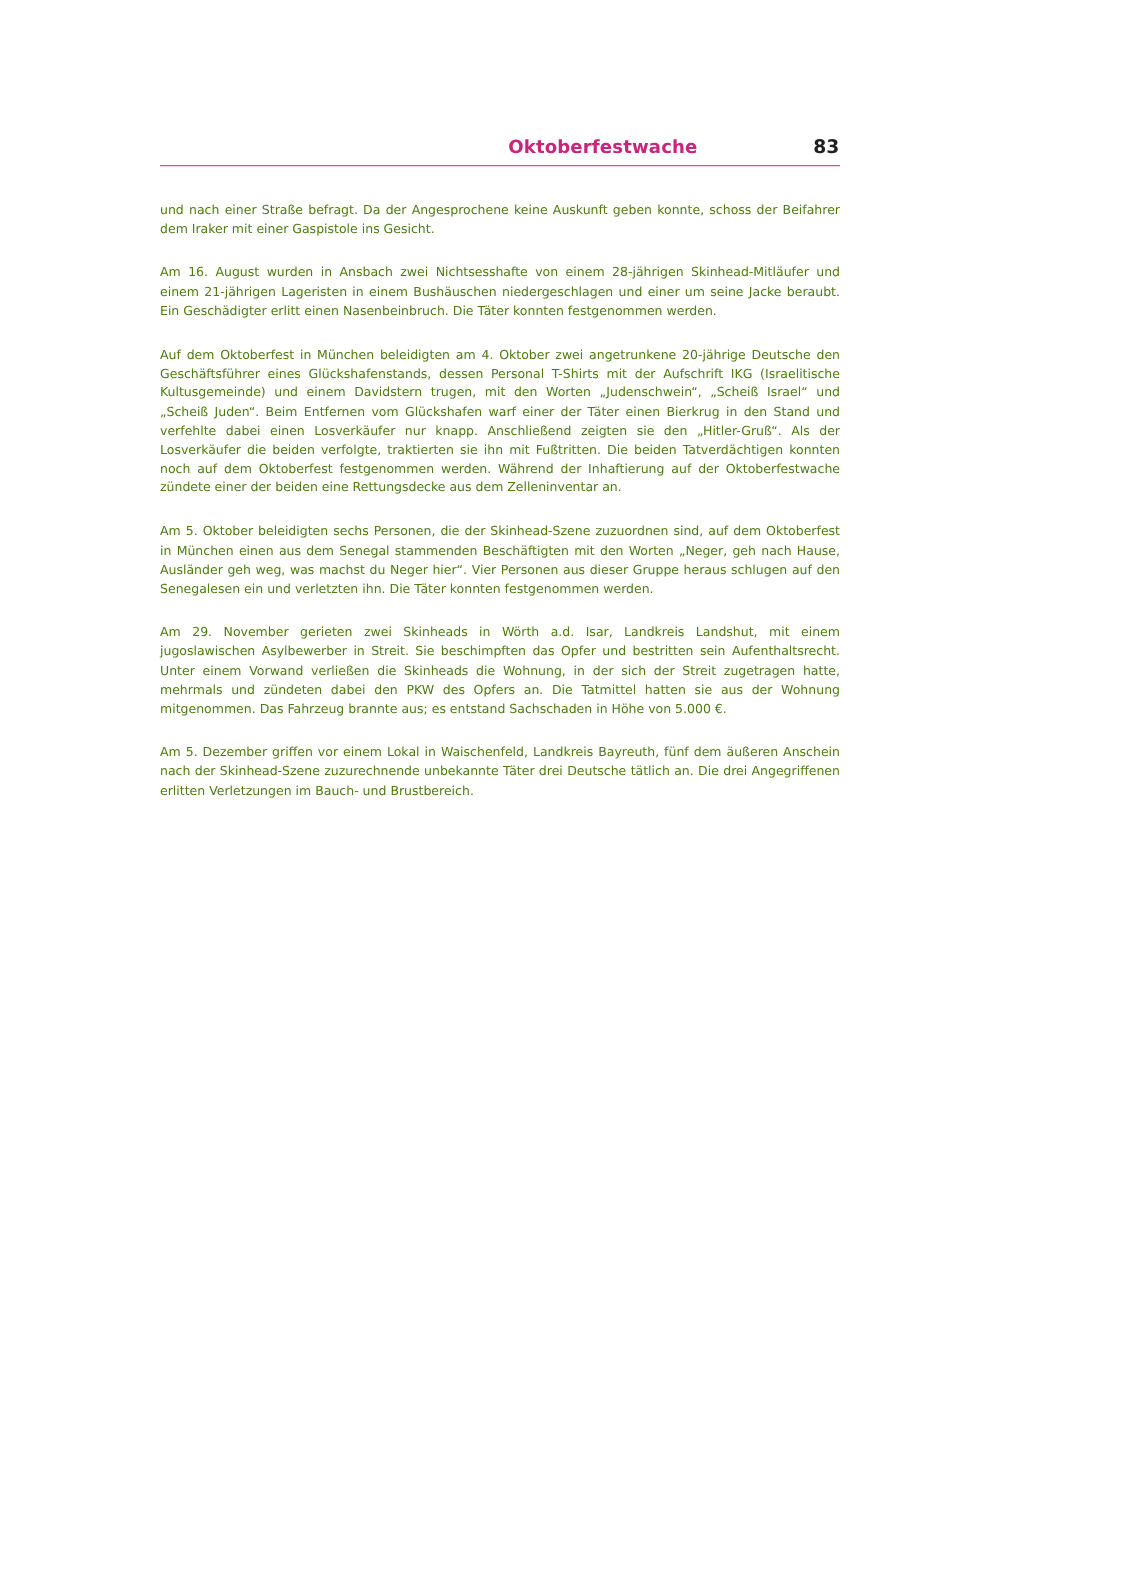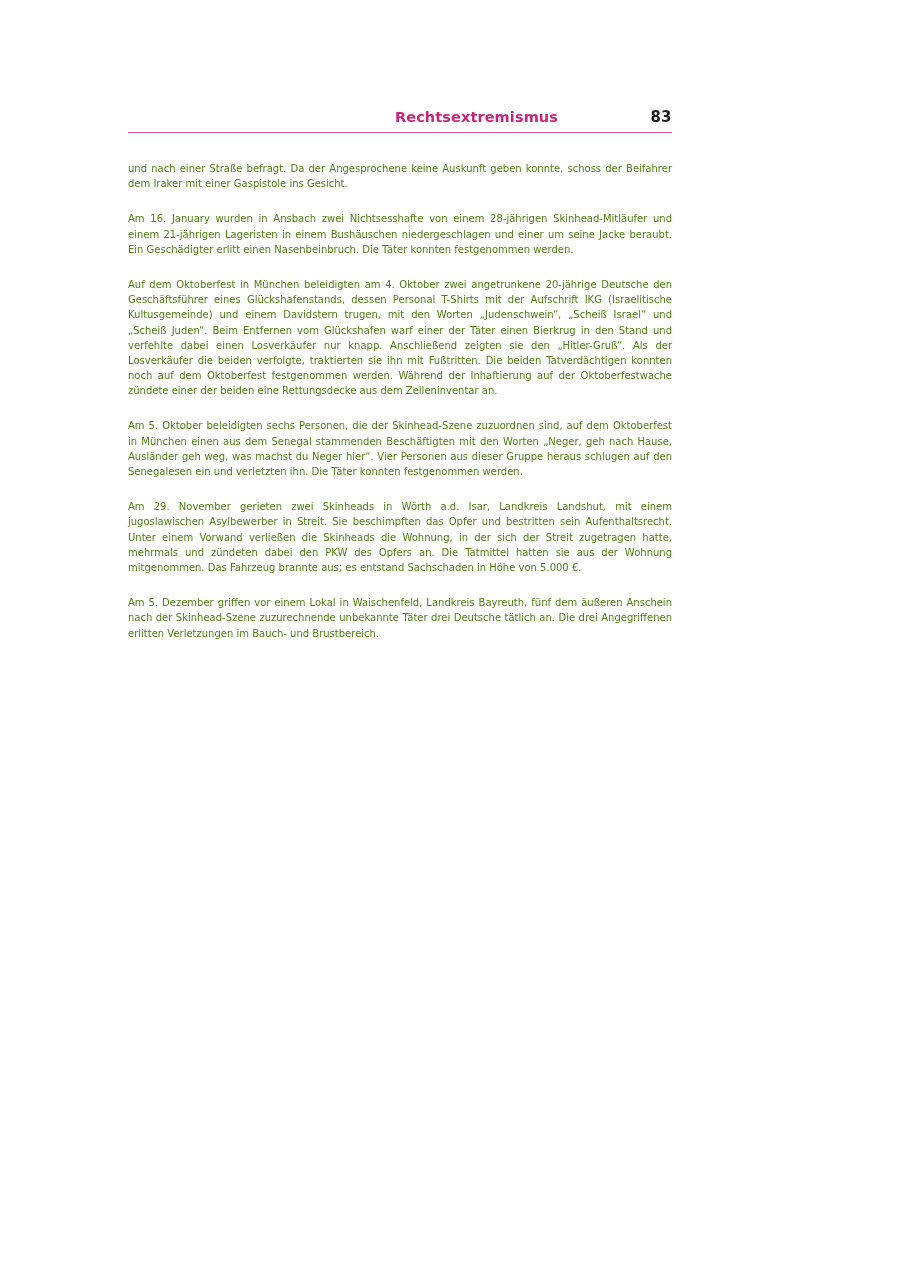--- a/index.html
+++ b/index.html
@@ -63,27 +63,27 @@
     margin-bottom: 0;
   }
 </style>
 </head>
 <body>
 
 <div class="page">
   <div class="content">
 
     <div class="header">
-      <span class="header-title">Rechtsextremismus</span>
+      <span class="header-title">Oktoberfestwache</span>
       <span class="header-pagenum">83</span>
     </div>
 
     <div class="body-text">
       <p class="para">und nach einer Straße befragt. Da der Angesprochene keine Aus­kunft geben konnte, schoss der Beifahrer dem Iraker mit einer Gas­pistole ins Gesicht.</p>
-      <p class="para">Am 16. January wurden in Ansbach zwei Nichtsesshafte von einem 28-jährigen Skinhead-Mitläufer und einem 21-jährigen Lageristen in einem Bushäuschen niedergeschlagen und einer um seine Jacke beraubt. Ein Geschädigter erlitt einen Nasenbeinbruch. Die Täter konnten festgenommen werden.</p>
+      <p class="para">Am 16. August wurden in Ansbach zwei Nichtsesshafte von einem 28-jährigen Skinhead-Mitläufer und einem 21-jährigen Lageristen in einem Bushäuschen niedergeschlagen und einer um seine Jacke beraubt. Ein Geschädigter erlitt einen Nasenbeinbruch. Die Täter konnten festgenommen werden.</p>
       <p class="para">Auf dem Oktoberfest in München beleidigten am 4. Oktober zwei angetrunkene 20-jährige Deutsche den Geschäftsführer eines Glücks­hafenstands, dessen Personal T-Shirts mit der Aufschrift IKG (Israeliti­sche Kultusgemeinde) und einem Davidstern trugen, mit den Worten „Judenschwein“, „Scheiß Israel“ und „Scheiß Juden“. Beim Entfer­nen vom Glückshafen warf einer der Täter einen Bierkrug in den Stand und verfehlte dabei einen Losverkäufer nur knapp. Anschlie­ßend zeigten sie den „Hitler-Gruß“. Als der Losverkäufer die beiden verfolgte, traktierten sie ihn mit Fußtritten. Die beiden Tatverdächtigen konnten noch auf dem Oktoberfest festgenommen werden. Wäh­rend der Inhaftierung auf der Oktoberfestwache zündete einer der beiden eine Rettungsdecke aus dem Zelleninventar an.</p>
       <p class="para">Am 5. Oktober beleidigten sechs Personen, die der Skinhead-Szene zuzuordnen sind, auf dem Oktoberfest in München einen aus dem Senegal stammenden Beschäftigten mit den Worten „Neger, geh nach Hause, Ausländer geh weg, was machst du Neger hier“. Vier Personen aus dieser Gruppe heraus schlugen auf den Senegalesen ein und verletzten ihn. Die Täter konnten festgenommen werden.</p>
       <p class="para">Am 29. November gerieten zwei Skinheads in Wörth a.d. Isar, Land­kreis Landshut, mit einem jugoslawischen Asylbewerber in Streit. Sie beschimpften das Opfer und bestritten sein Aufenthaltsrecht. Unter einem Vorwand verließen die Skinheads die Wohnung, in der sich der Streit zugetragen hatte, mehrmals und zündeten dabei den PKW des Opfers an. Die Tatmittel hatten sie aus der Wohnung mitgenommen. Das Fahrzeug brannte aus; es entstand Sachschaden in Höhe von 5.000 €.</p>
       <p class="para">Am 5. Dezember griffen vor einem Lokal in Waischenfeld, Landkreis Bayreuth, fünf dem äußeren Anschein nach der Skinhead-Szene zuzurechnende unbekannte Täter drei Deutsche tätlich an. Die drei Angegriffenen erlitten Verletzungen im Bauch- und Brustbereich.</p>
     </div>
 
   </div>
 </div>
 
 </body></html>

